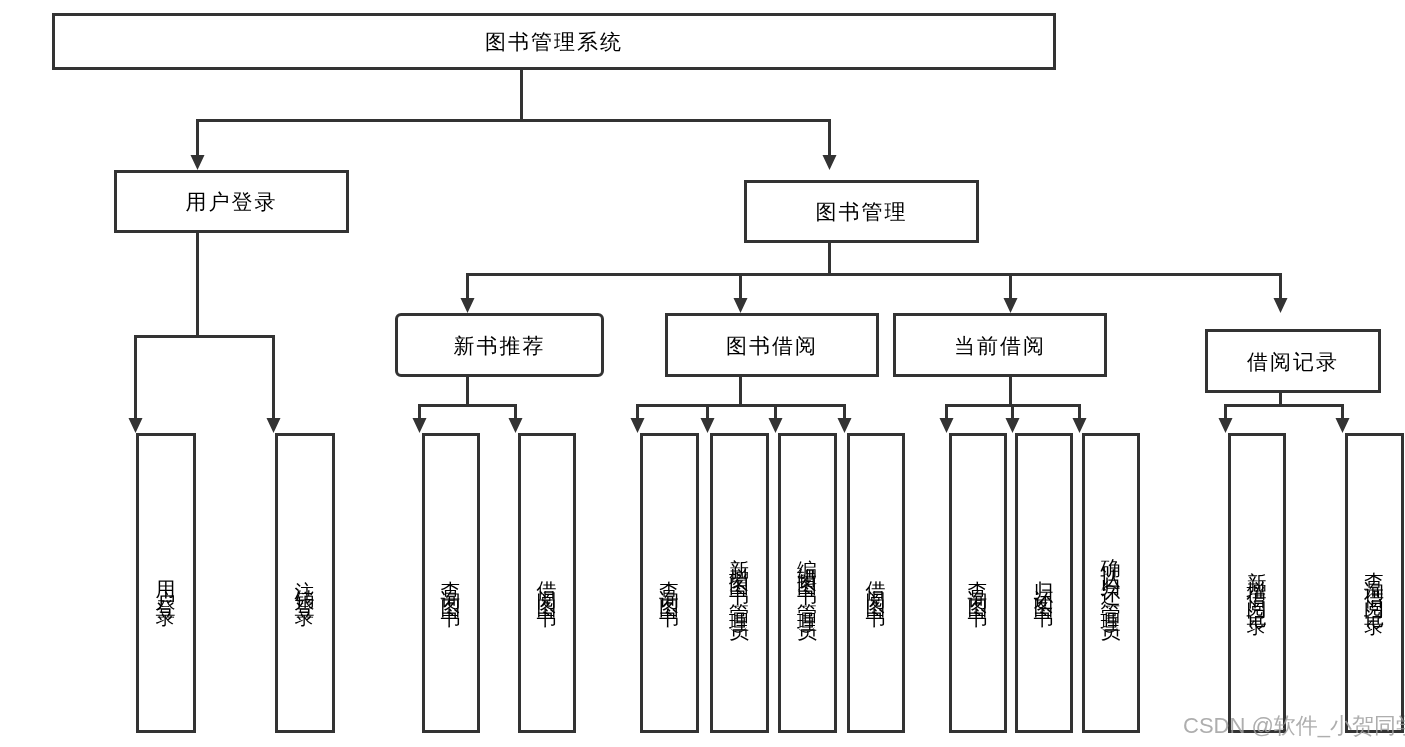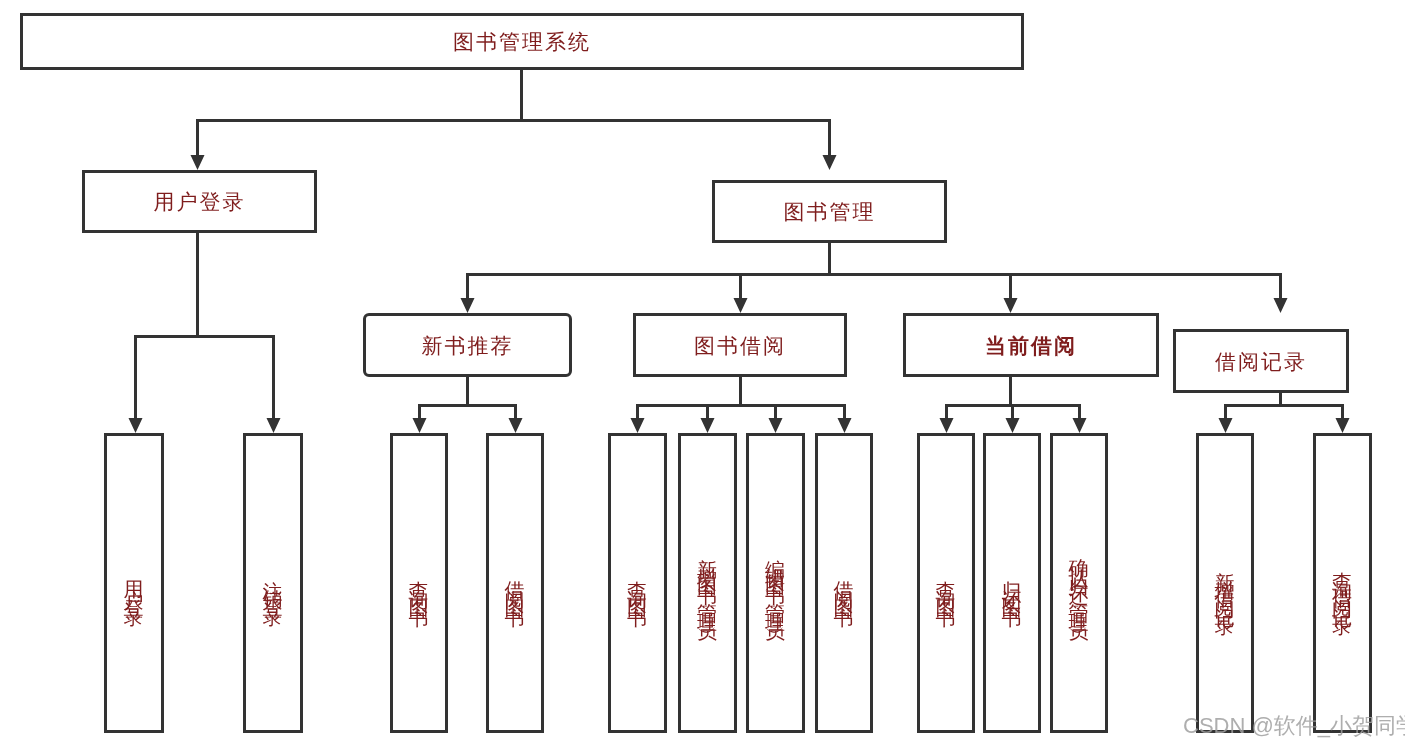--- a/index.html
+++ b/index.html
@@ -5,21 +5,21 @@
 <style>
   html,body{margin:0;padding:0;background:#fff;}
   .stage{
     position:relative;width:1405px;height:747px;background:#ffffff;overflow:hidden;
     font-family:"Liberation Sans","DejaVu Sans",sans-serif;
   }
   .connectors{position:absolute;left:0;top:0;z-index:0;}
   .node{
     position:absolute;box-sizing:border-box;border:3px solid #333333;background:#ffffff;
     display:flex;align-items:center;justify-content:center;
-    color:#7f1d1d;font-size:21px;letter-spacing:2px;z-index:1;line-height:1;
+    color:#000000;font-size:21px;letter-spacing:2px;z-index:1;line-height:1;margin-left:32px;
   }
   .vnode{
     writing-mode:vertical-rl;text-orientation:mixed;
     font-size:20px;letter-spacing:9px;
   }
   .watermark{
     position:absolute;left:1183px;top:711px;z-index:2;
     color:rgba(160,160,160,0.85);font-size:22px;letter-spacing:0;white-space:nowrap;
   }
 </style>
@@ -85,21 +85,21 @@
       M1335.5 418 L1349.5 418 L1342.5 433 Z"></path>
   </svg>
 
   <div class="node" style="left:20px;top:13px;width:1004px;height:57px;">图书管理系统</div>
 
   <div class="node" style="left:82px;top:170px;width:235px;height:63px;">用户登录</div>
   <div class="node" style="left:712px;top:180px;width:235px;height:63px;">图书管理</div>
 
   <div class="node" style="left:363px;top:313px;width:209px;height:64px;border-radius:6px;">新书推荐</div>
   <div class="node" style="left:633px;top:313px;width:214px;height:64px;">图书借阅</div>
-  <div class="node" style="left:903px;top:313px;width:256px;height:64px;font-weight:bold;">当前借阅</div>
+  <div class="node" style="left:861px;top:313px;width:214px;height:64px;">当前借阅</div>
   <div class="node" style="left:1173px;top:329px;width:176px;height:64px;">借阅记录</div>
 
   <div class="node vnode" style="left:104px;top:433px;width:60px;height:300px;">用户登录</div>
   <div class="node vnode" style="left:243px;top:433px;width:60px;height:300px;">注销登录</div>
 
   <div class="node vnode" style="left:390px;top:433px;width:58px;height:300px;">查询图书</div>
   <div class="node vnode" style="left:486px;top:433px;width:58px;height:300px;">借阅图书</div>
 
   <div class="node vnode" style="left:608px;top:433px;width:59px;height:300px;">查询图书</div>
   <div class="node vnode" style="left:678px;top:433px;width:59px;height:300px;">新增图书（管理员）</div>

